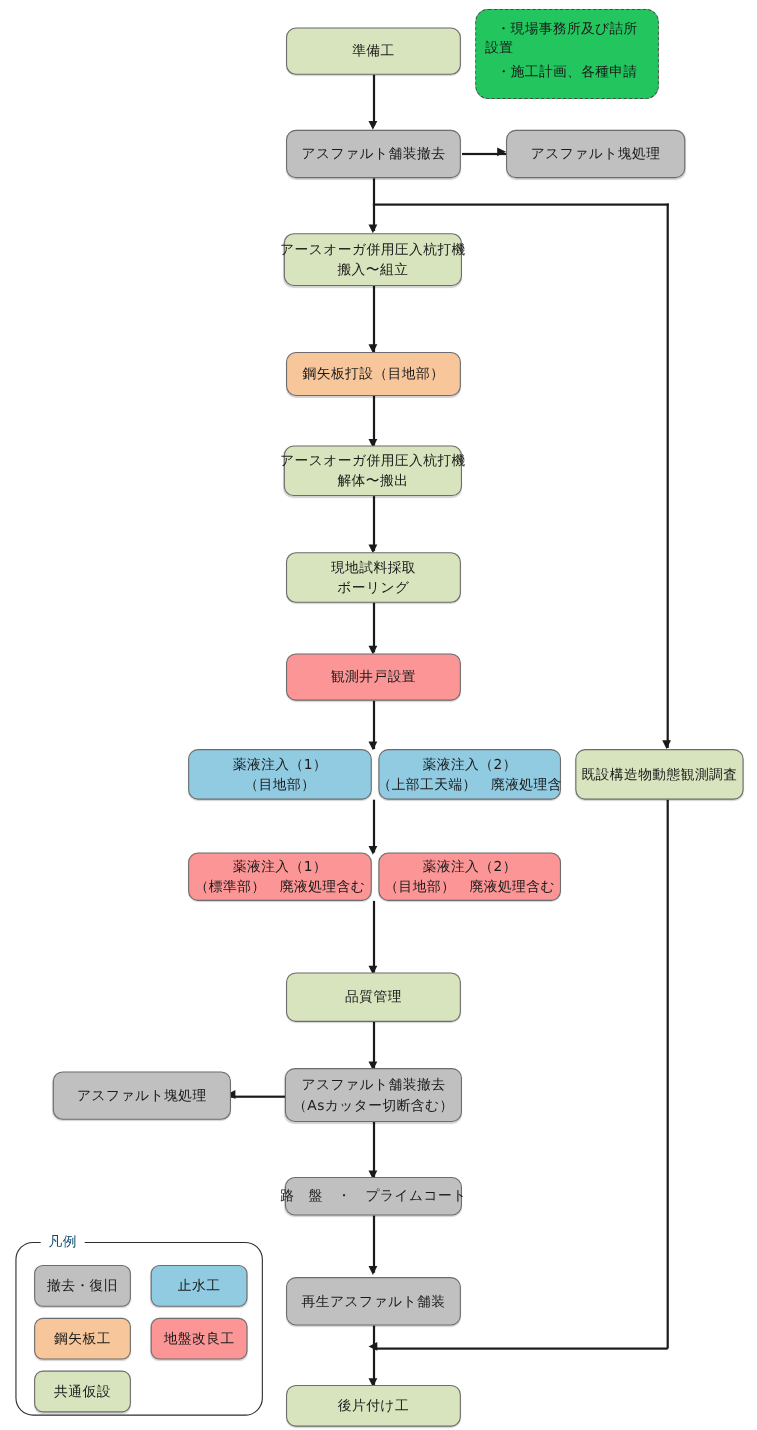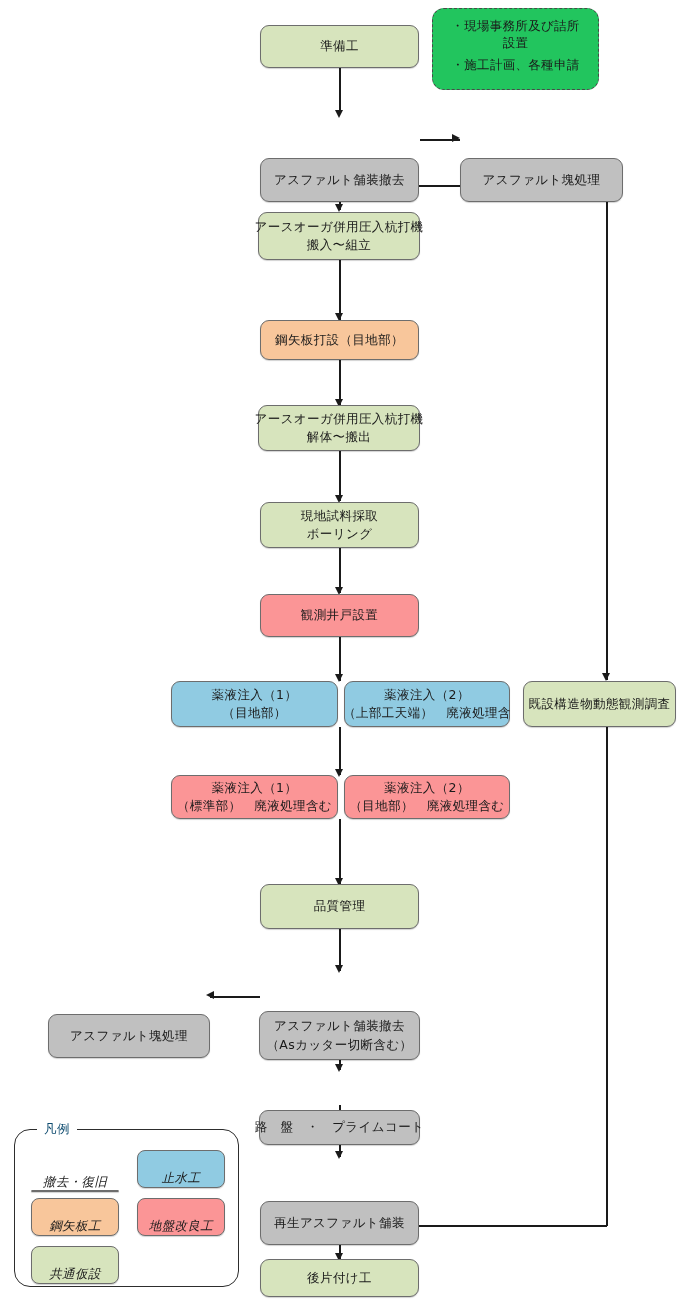--- a/index.html
+++ b/index.html
@@ -29,40 +29,40 @@
     font-size:12.5px;
     line-height:1.45;
     letter-spacing:0.4px;
     color:#1a1a1a;
     box-shadow:0 1px 1px rgba(0,0,0,.18);
     padding:2px 4px;
     z-index:3;
   }
   .node .ln{display:block;white-space:nowrap;}
   .c-green{background:#d7e4bd;}
-  .c-gray{background:#c0c0c0;margin-top:40px;}
+  .c-gray{background:#c0c0c0;}
   .c-orange{background:#f8c69b;}
   .c-pink{background:#fb9596;}
   .c-blue{background:#90cbe2;}
 
   
   .note{
     position:absolute;
     box-sizing:border-box;
     border:1.4px dashed #4a4a4a;
     border-radius:12px;
     background:#22c55e;
     font-size:12.5px;
     line-height:1.7;
     letter-spacing:0.3px;
     padding:6px 8px 6px 8px;
     z-index:3;
   }
   .note .nl{display:block;text-align:center;}
-  .note .nl.l2{text-align:center;margin-top:-4px;}
+  .note .nl.l2{text-align:left;margin-top:-4px;}
 
   
   .ln-v,.ln-h{position:absolute;background:#1a1a1a;z-index:1;}
   .ln-v{width:1.6px;}
   .ln-h{height:1.6px;}
   .arrow{position:absolute;width:0;height:0;z-index:2;}
   .arrow.down{
     border-left:4.5px solid transparent;
     border-right:4.5px solid transparent;
     border-top:8px solid #1a1a1a;
@@ -102,25 +102,24 @@
     top:20px;left:16px;
     display:grid;
     grid-template-columns:88px 88px;
     grid-template-rows:38px 38px 38px;
     gap:10px 18px;
   }
   .chip{
     box-sizing:border-box;
     border:1px solid #6d6d6d;
     border-radius:8px;
-    display:flex;align-items:flex-end;justify-content:center;
+    display:flex;align-items:center;justify-content:center;
     font-size:12.5px;
     letter-spacing:.4px;
     box-shadow:0 1px 1px rgba(0,0,0,.18);
-    font-style:italic;
   }
   .chip.empty{border:none;background:none;box-shadow:none;}
 </style>
 </head>
 <body>
 
 <div id="canvas">
 
   <div class="ln-v" style="left:339px;top:68px;height:46px;"></div>
   <div class="arrow down" style="left:335px;top:110px;"></div>

